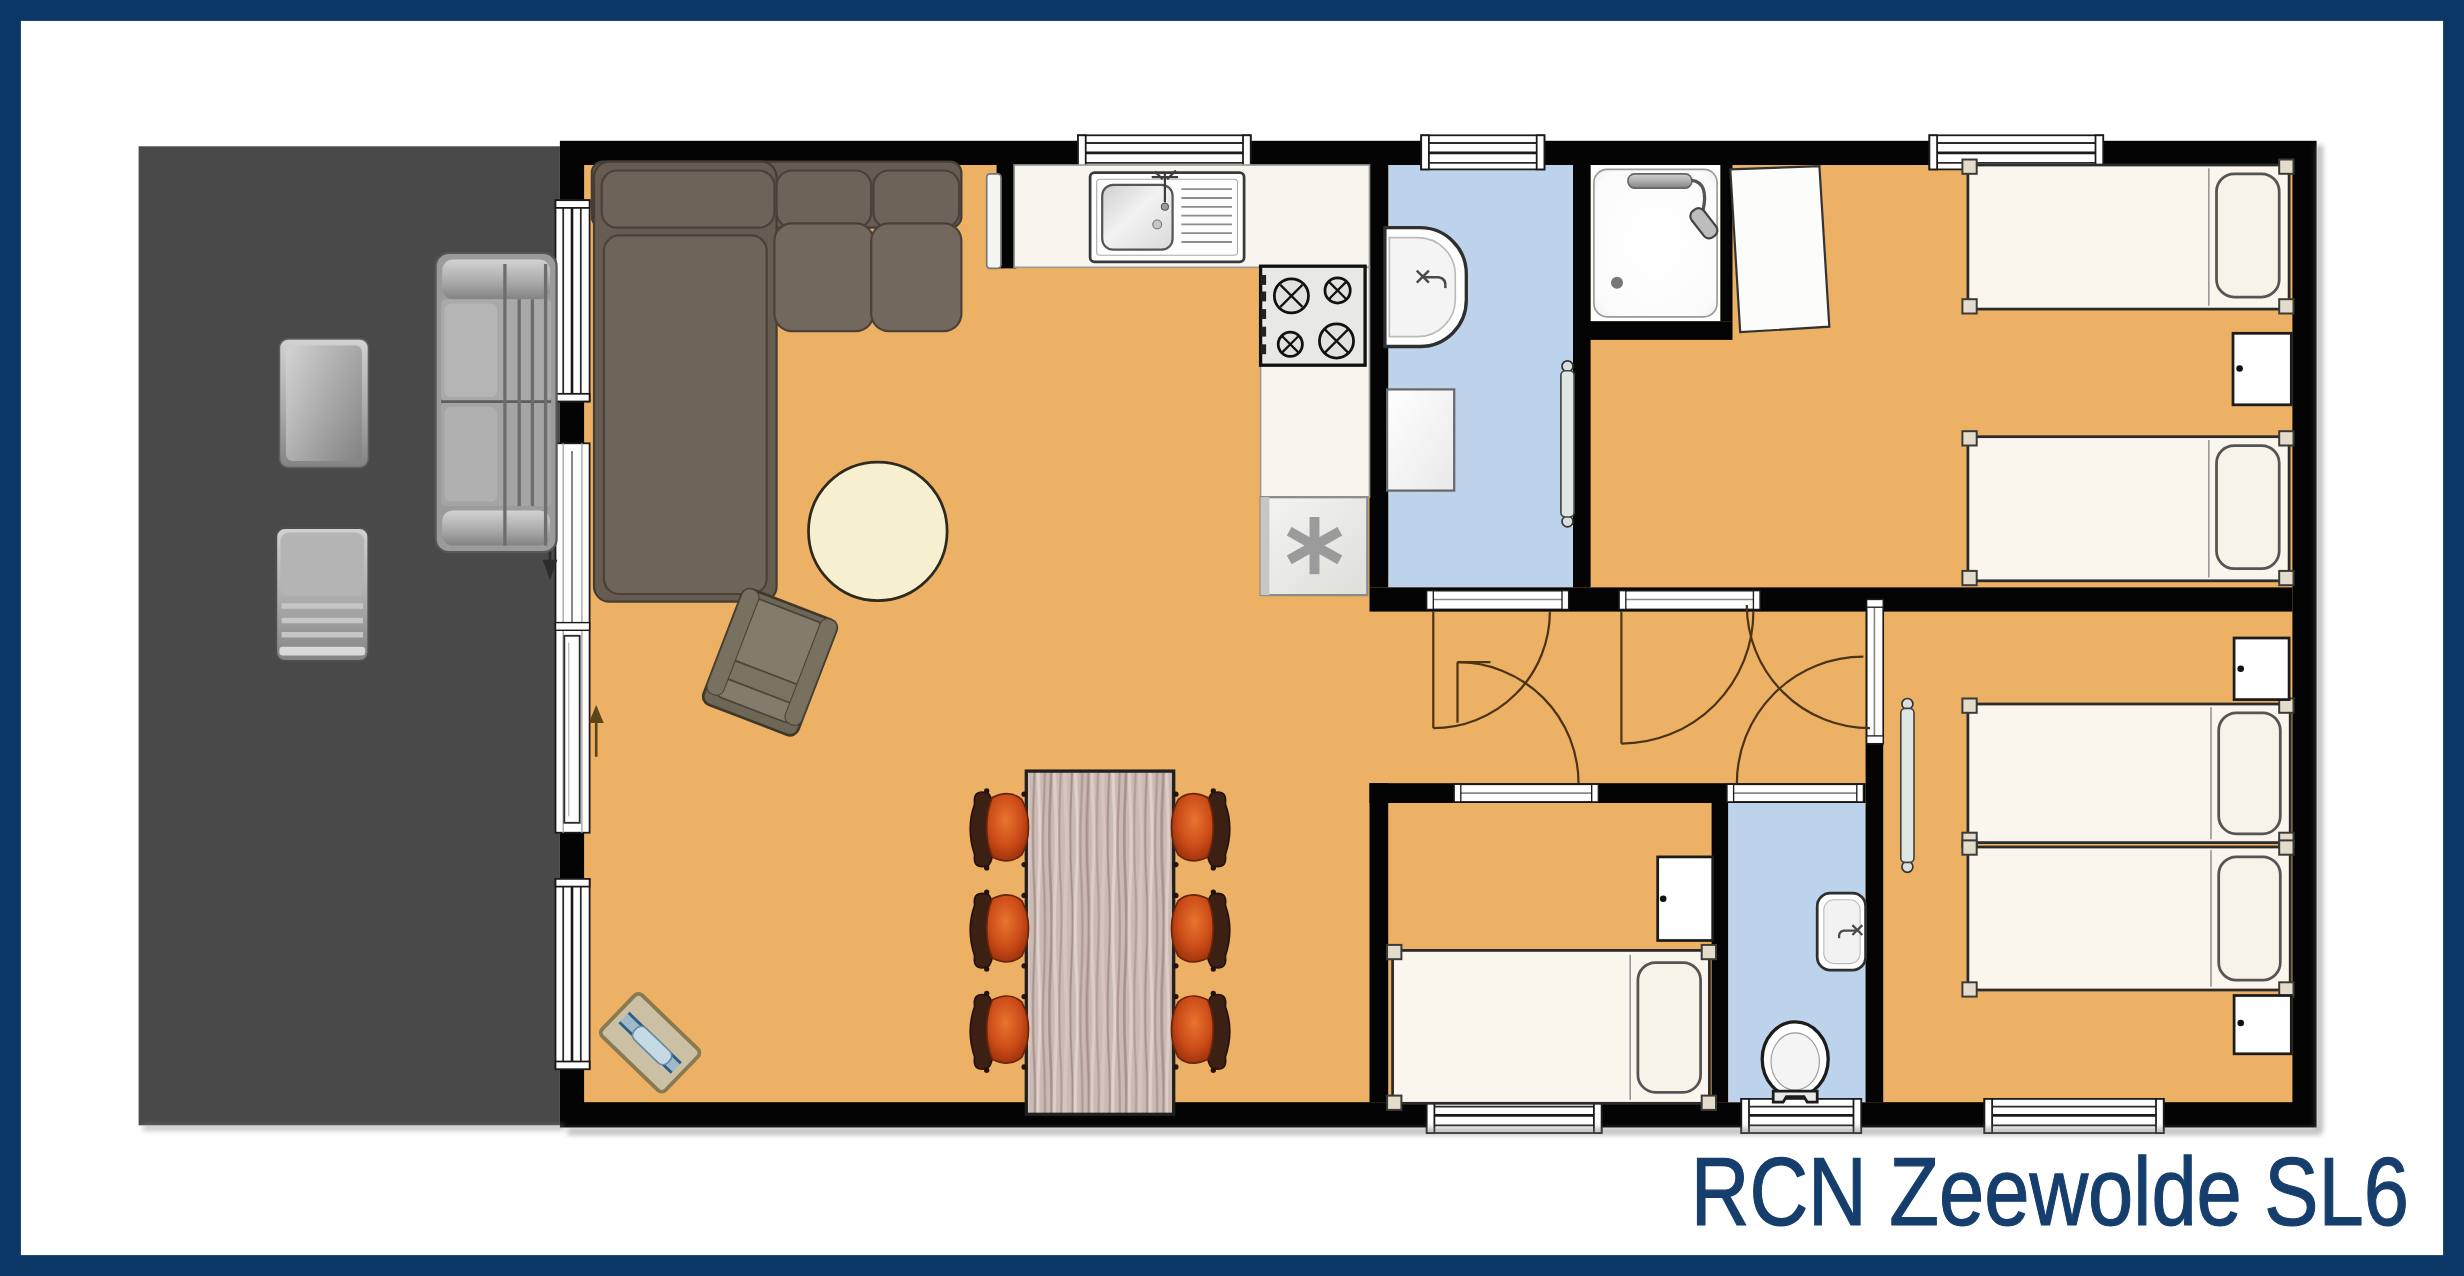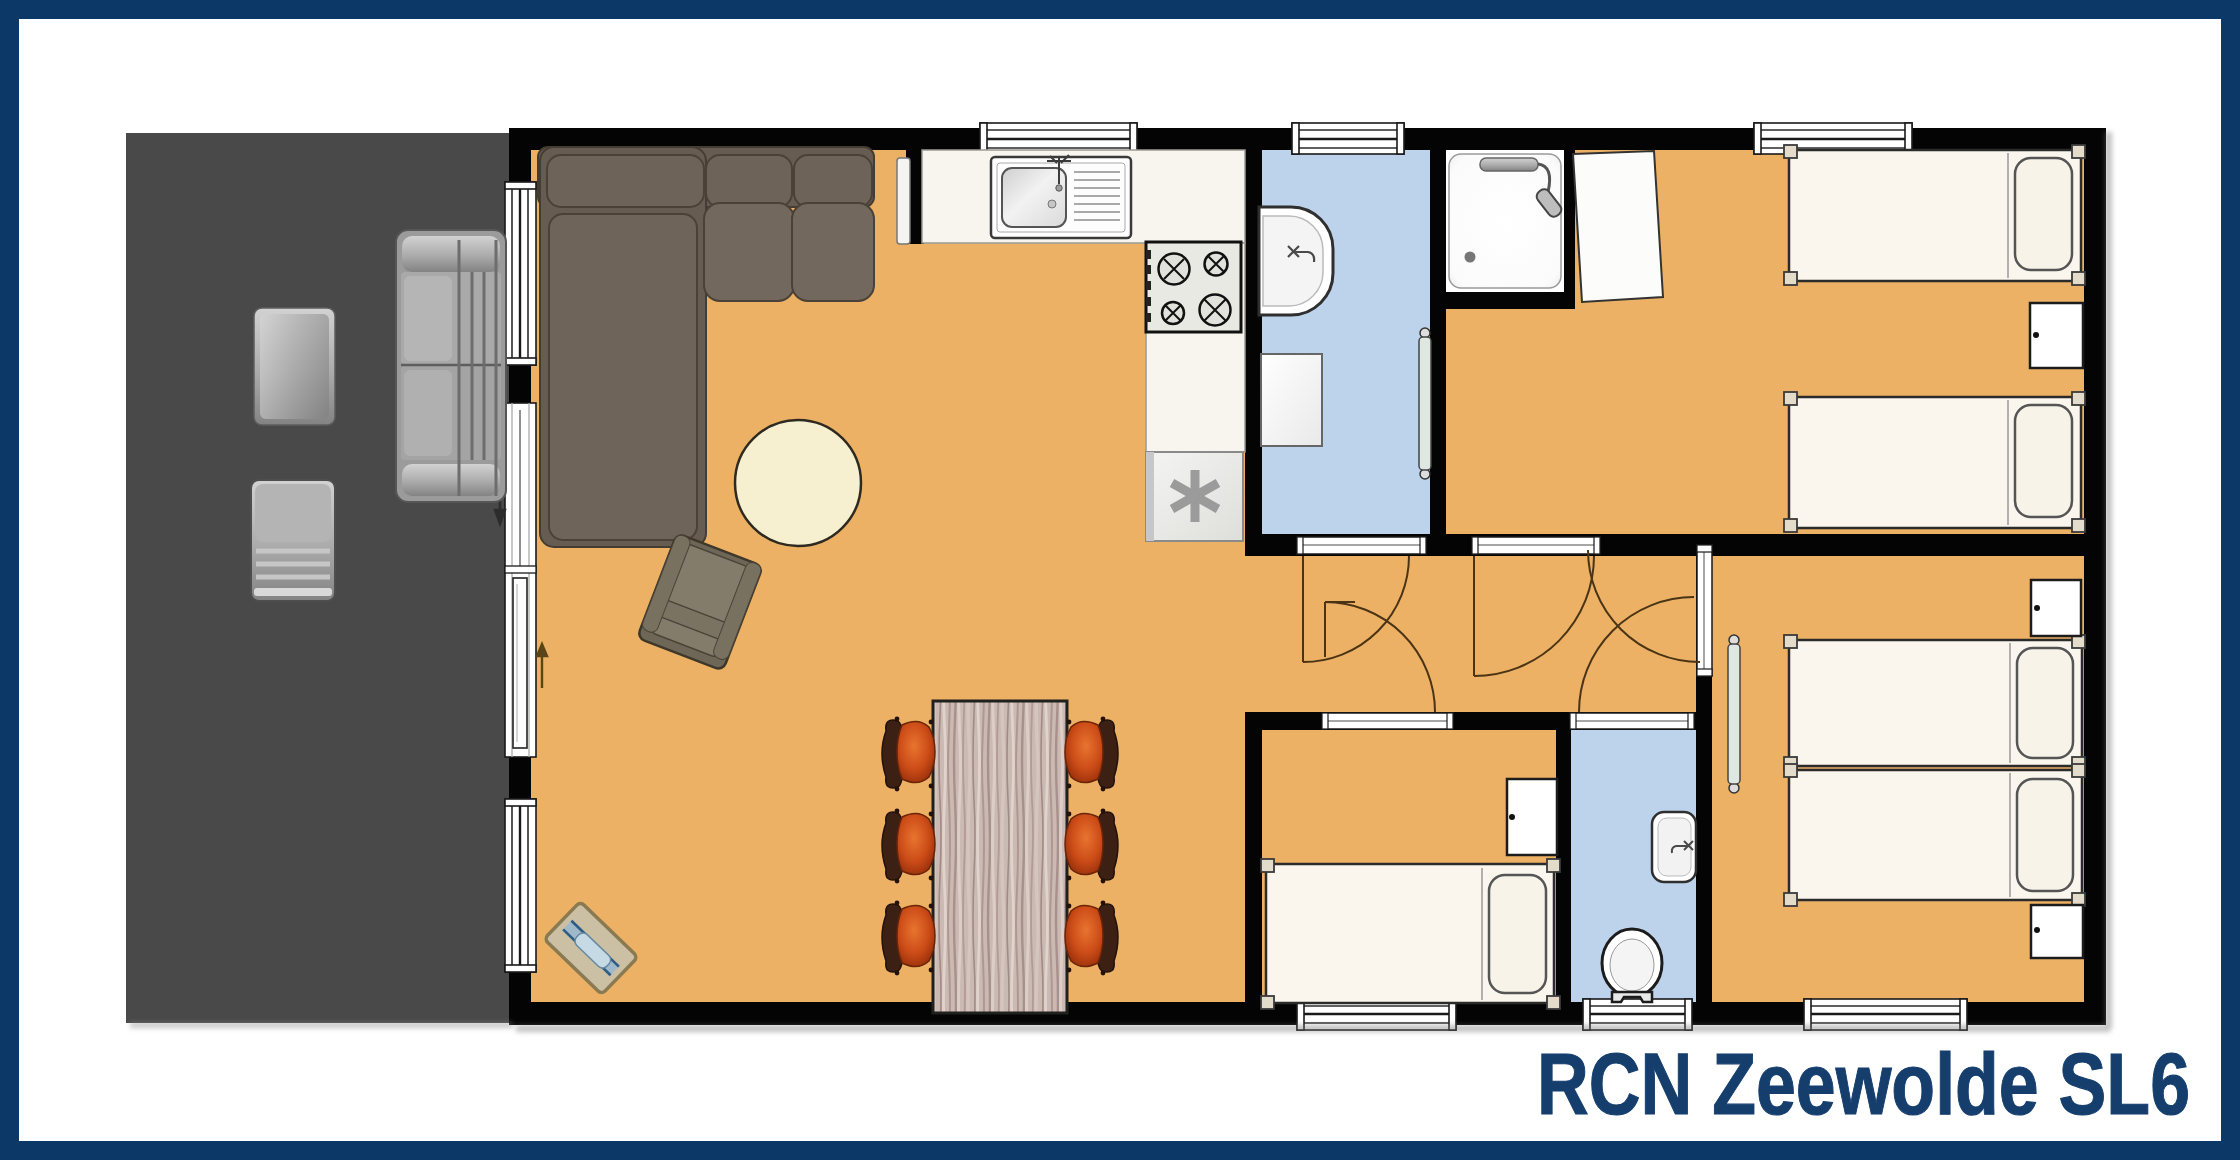--- a/index.html
+++ b/index.html
@@ -1,16 +1,16 @@
 <!DOCTYPE html>
 <html><head>
 <meta charset="utf-8">
 <style>
   html,body{margin:0;padding:0;background:#fff;}
-  .wrap{position:relative;width:2240px;height:1160px;overflow:hidden;font-family:"Liberation Sans", sans-serif;font-weight:bold;}
+  .wrap{position:relative;width:2240px;height:1160px;overflow:hidden;font-family:"Liberation Sans", sans-serif;}
 </style>
 </head>
 <body>
 <div class="wrap">
 <svg width="2240" height="1160" viewBox="0 0 2240 1160" xmlns="http://www.w3.org/2000/svg">
 <defs>
   <radialGradient id="seatRed" cx="45%" cy="40%" r="70%">
     <stop offset="0%" stop-color="#e8742f"></stop>
     <stop offset="55%" stop-color="#cc4c18"></stop>
     <stop offset="100%" stop-color="#8e2a08"></stop>

